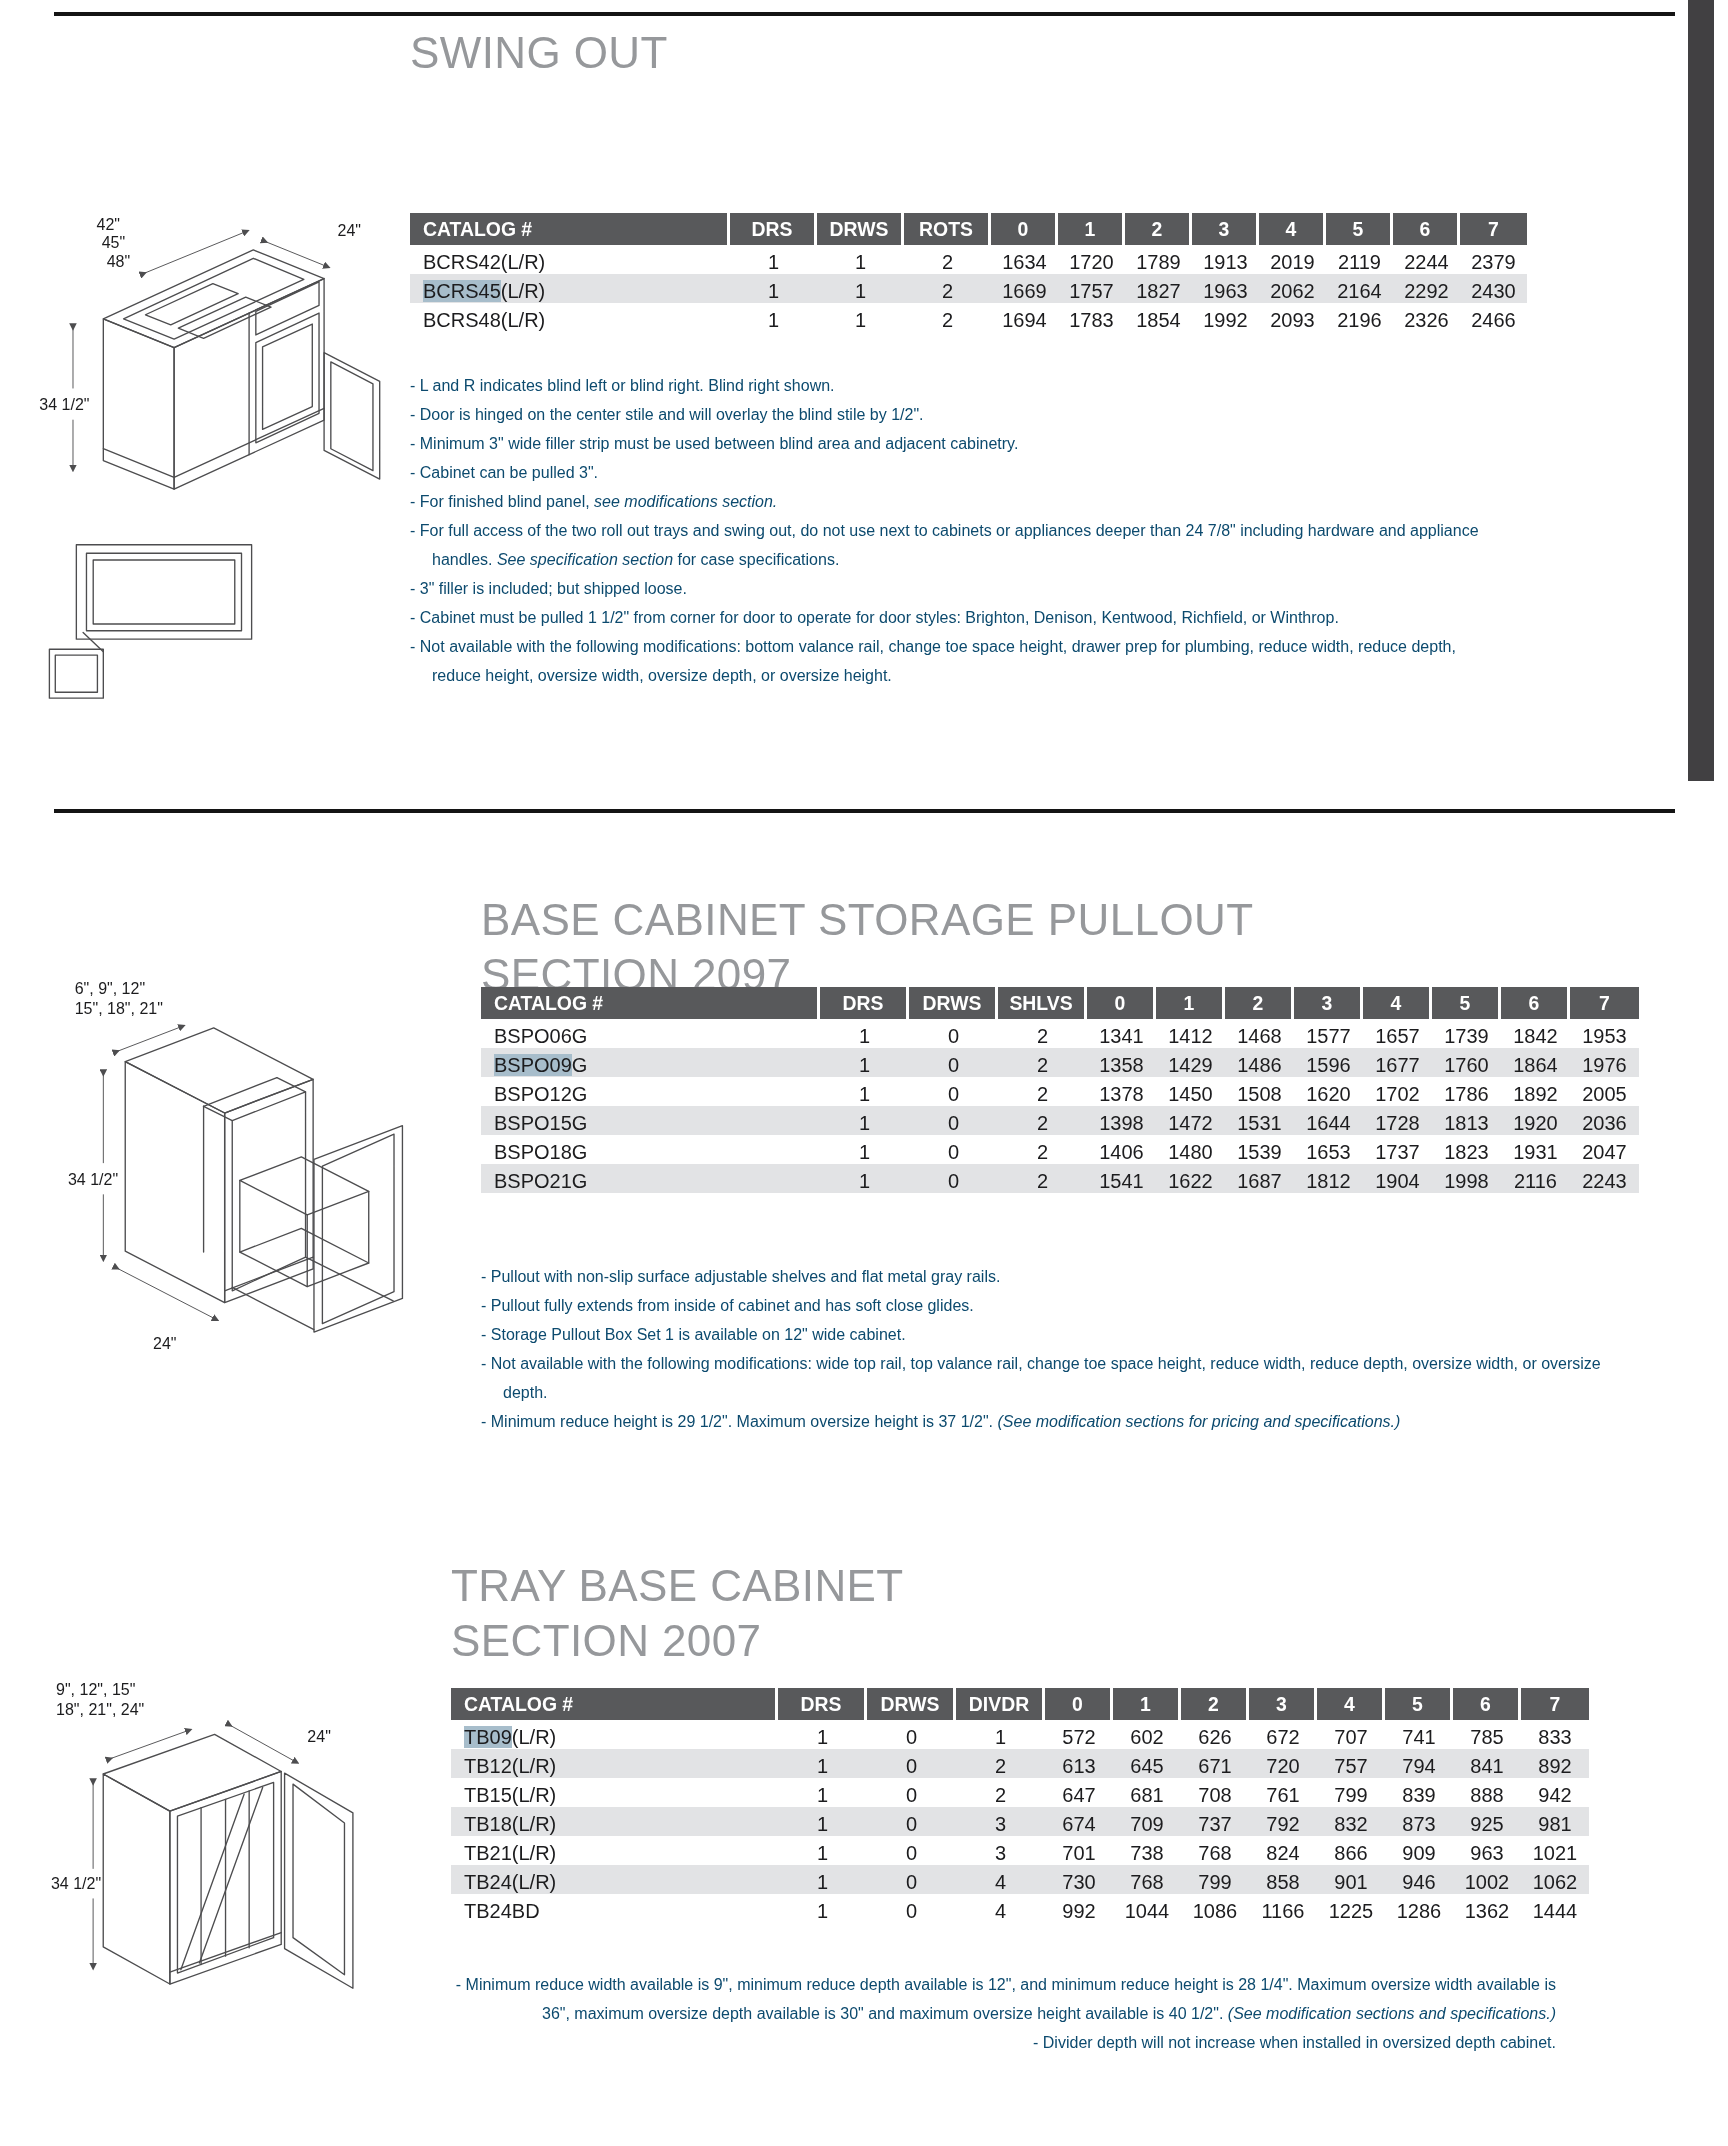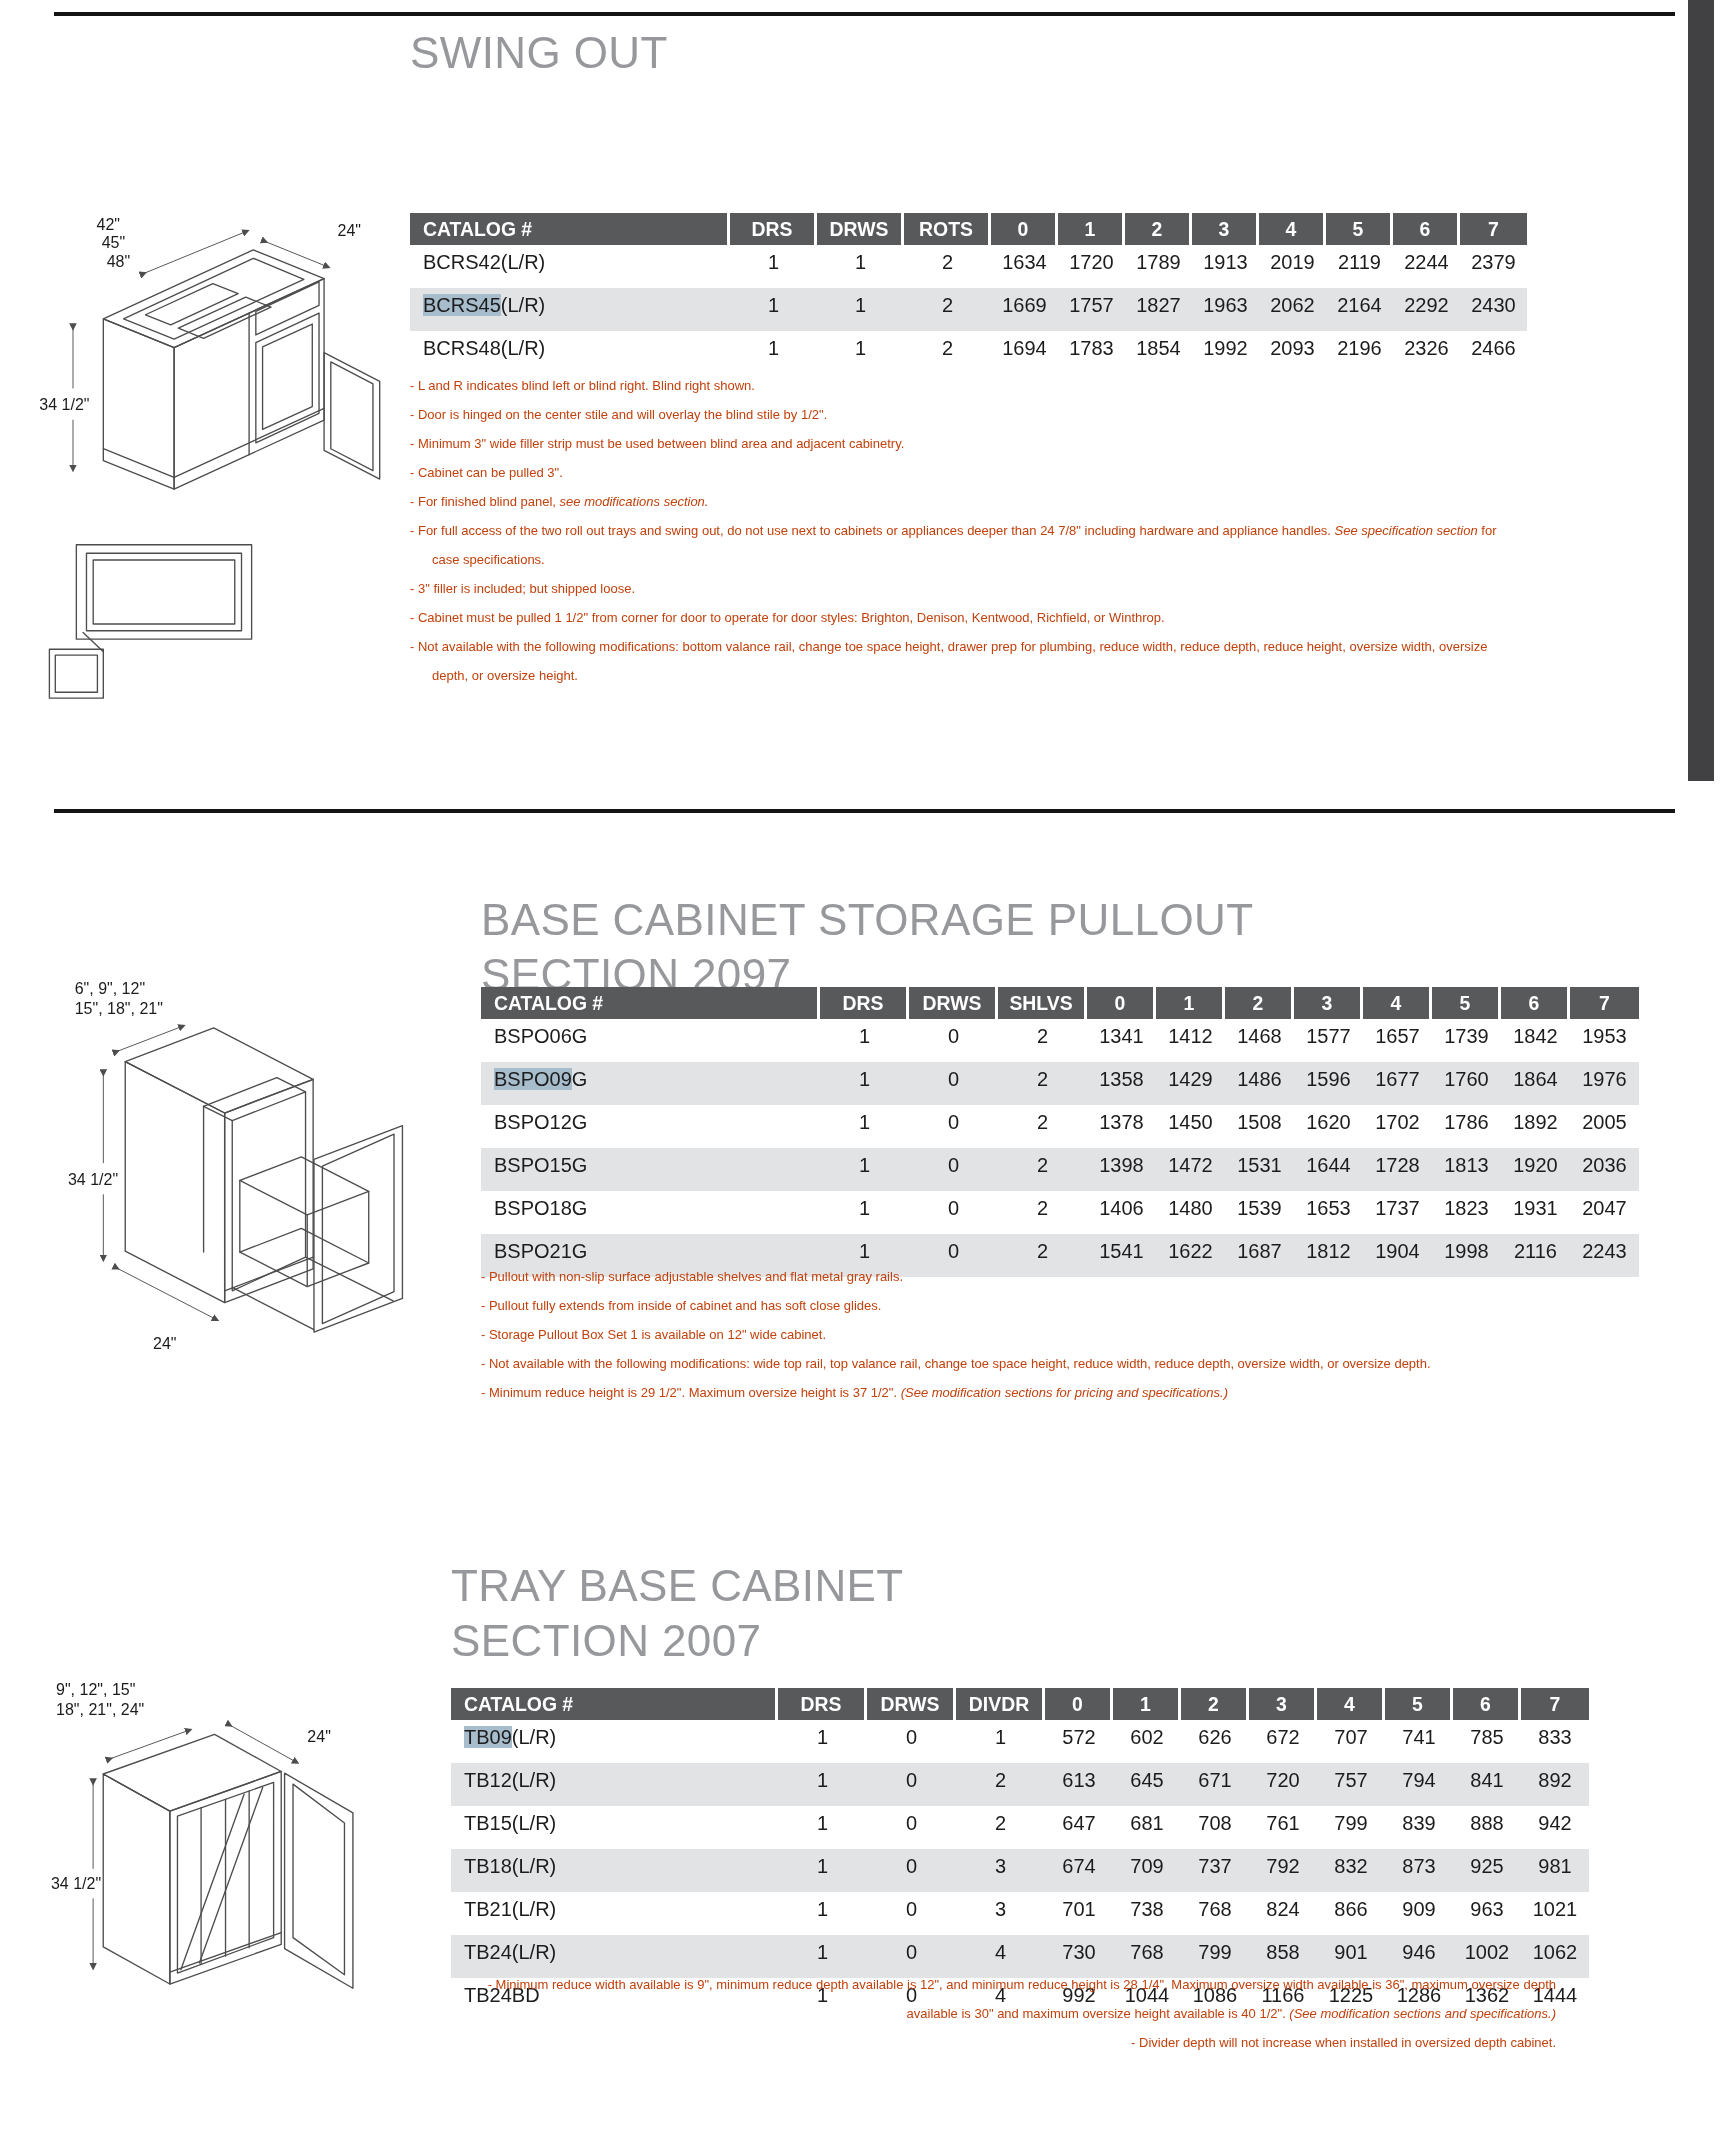--- a/index.html
+++ b/index.html
@@ -20,34 +20,34 @@
 
   .sec-title {
     font-size: 44px; line-height: 55px;
     color: var(--title, #96989b);
     letter-spacing: 0.4px;
     white-space: nowrap;
   }
 
   
   .ptable { font-size: 20px; }
-  .trow { display: flex; height: 43px; line-height: 35px; }
+  .trow { display: flex; height: 29px; line-height: 35px; }
   .trow.shade { background: var(--shade, #e2e3e5); }
   .trow.thead { height: 32px; line-height: 32px; font-weight: 700; font-size: 19.4px; color: #ffffff; }
   .thead .cell { background: var(--thbg, #58595b); border-right: 3.4px solid #ffffff; }
   .thead .cell:last-child { border-right: none; }
   .cell { flex: 0 0 auto; text-align: center; white-space: nowrap; overflow: hidden; }
   .c-cat { text-align: left; padding-left: 13px; }
   .t1 .c-cat { width: 320px; } .t1 .c-s { width: 87px; } .t1 .c-p { width: 67px; }
   .t2 .c-cat { width: 339px; } .t2 .c-s { width: 89px; } .t2 .c-p { width: 69px; }
   .t3 .c-cat { width: 327px; } .t3 .c-s { width: 89px; } .t3 .c-p { width: 68px; }
   .hl { background: var(--hl, #a7bdcb); }
 
   
-  .notes { font-size: 13px; line-height: 29px; color: #c2410c; }
+  .notes { font-size: 16px; line-height: 29px; color: #0c4a6e; }
   .note { padding-left: 22px; text-indent: -22px; }
   .note::before { content: "- "; }
   .note i { font-style: italic; }
 
   
   .drawing { overflow: visible; }
   .drawing polygon, .drawing line, .drawing rect, .drawing path {
     fill: none; stroke: var(--dstroke, #4d4d4f); stroke-width: 1.6;
     stroke-linejoin: round; stroke-linecap: round;
   }

